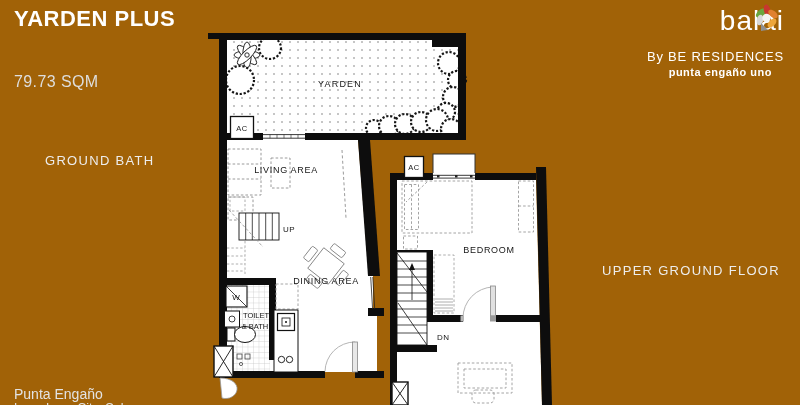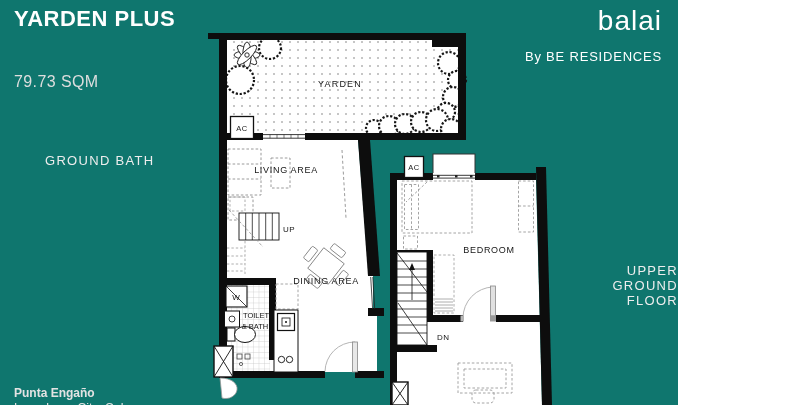--- a/index.html
+++ b/index.html
@@ -1,26 +1,26 @@
 <!DOCTYPE html>
 <html><head>
 <meta charset="utf-8">
 <style>
   html,body{margin:0;padding:0;}
   #stage{
-    position:relative;width:678px;height:405px;overflow:hidden;
-    background:#0f766e;font-family:"Liberation Sans",sans-serif;
+    position:relative;width:800px;height:405px;overflow:hidden;
+    background:#a16207;font-family:"Liberation Sans",sans-serif;
   }
   .abs{position:absolute;}
   .title{left:14px;top:6px;font-size:22px;font-weight:bold;color:#ffffff;letter-spacing:.5px;}
   .sqm{left:14px;top:33px;font-size:16px;color:#dedede;letter-spacing:.4px;margin-top:40px;}
   .floor-label{font-size:13px;color:#ededed;letter-spacing:1.3px;}
   .gf-label{left:45px;top:153px;}
   .ugf-label{left:602px;top:263px;text-align:right;}
-  .footer1{left:14px;top:386px;font-size:12px;color:#e3e3e3;font-weight:bold;}
+  .footer1{left:14px;top:386px;font-size:14px;color:#e3e3e3;}
   .footer2{left:14px;top:401px;font-size:12.5px;color:#e3e3e3;}
   .logo{right:16px;top:8px;text-align:right;color:#fff;}
   .logo .brand{font-size:28px;font-weight:400;line-height:.92;letter-spacing:1px;}
   .logo .byline{font-size:13px;letter-spacing:.8px;margin-top:15px;}
   .logo .project{font-size:11px;font-weight:bold;letter-spacing:.5px;margin-top:2px;padding-right:12px;}
   svg text{font-family:"Liberation Sans",sans-serif;fill:#161616;}
 </style>
 </head>
 <body>
 
@@ -31,20 +31,21 @@
 
   <div class="abs floor-label gf-label">GROUND BATH</div>
   <div class="abs floor-label ugf-label">UPPER GROUND FLOOR</div>
 
   <div class="abs footer1">Punta Engaño</div>
   <div class="abs footer2">Lapu-Lapu City, Cebu</div>
 
   <div class="abs logo">
     <div class="brand">balai</div>
     <div class="byline">By BE RESIDENCES</div>
+    <div class="project">punta engaño uno</div>
   </div>
   <svg class="abs" style="left:750px;top:3px;" width="34" height="32" viewBox="0 0 34 32">
     <g>
       <ellipse cx="11" cy="10" rx="6" ry="3.4" transform="rotate(-40 11 10)" fill="#6aa63f"></ellipse>
       <ellipse cx="17" cy="7" rx="5.6" ry="3.2" transform="rotate(78 17 7)" fill="#c8382e"></ellipse>
       <ellipse cx="23" cy="11" rx="5.6" ry="3.2" transform="rotate(40 23 11)" fill="#e0812f"></ellipse>
       <ellipse cx="10" cy="17" rx="5.4" ry="3.2" transform="rotate(-78 10 17)" fill="#d9d9d9"></ellipse>
       <polygon points="11,20 18,27 11,28" fill="#8f8f8f"></polygon>
       <ellipse cx="22" cy="20" rx="5.4" ry="3.2" transform="rotate(135 22 20)" fill="#eda63b"></ellipse>
       <circle cx="16.5" cy="15" r="4.2" fill="#f4f4f2"></circle>

